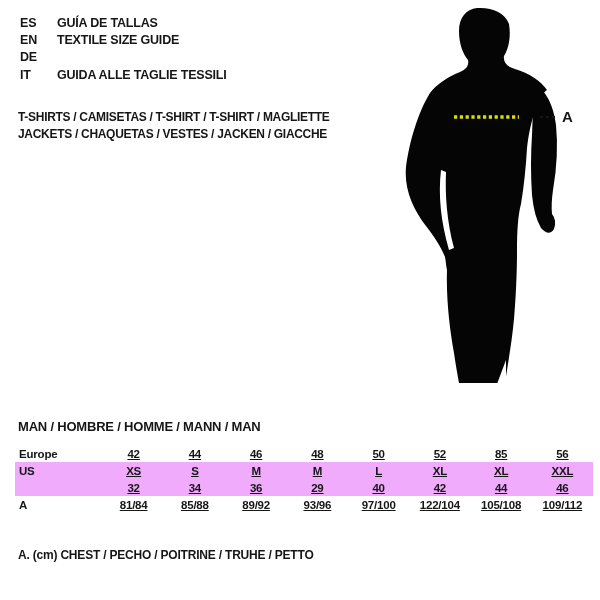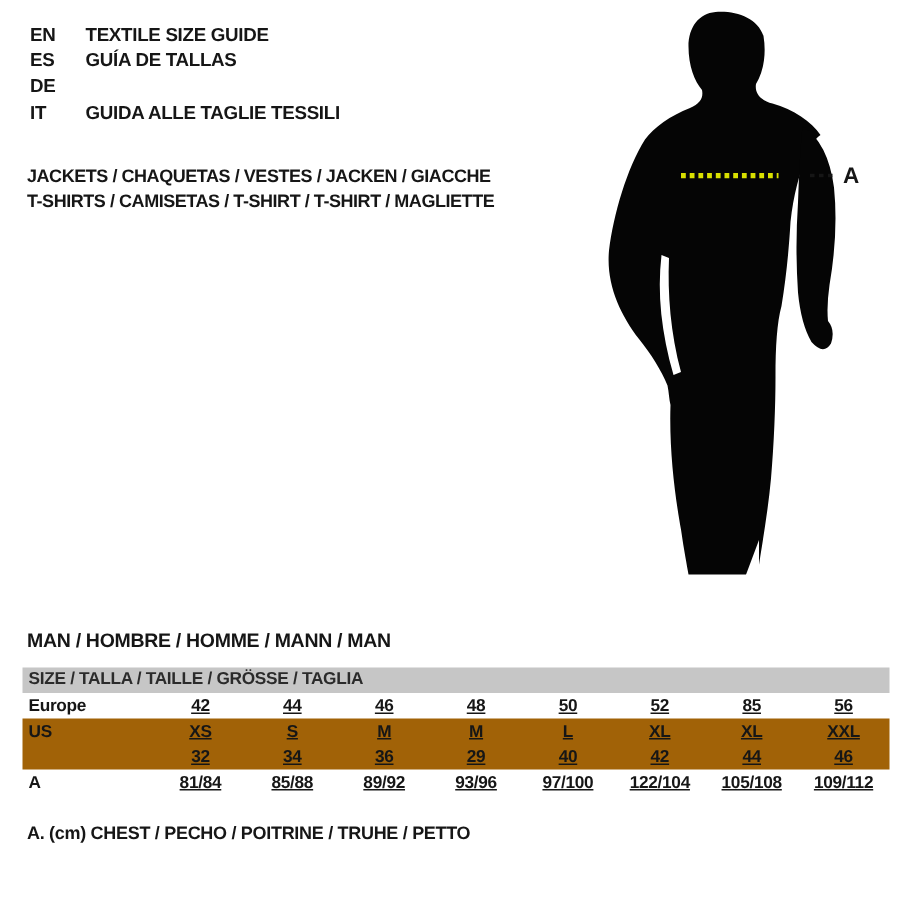--- a/index.html
+++ b/index.html
@@ -26,50 +26,50 @@
   .section-title { position:absolute; top:419px; left:18px; font-size:13px; font-weight:bold; letter-spacing:-0.2px; }
 
   .size-table { position:absolute; left:15px; top:445px; width:578px; }
   .t-header {
     height:17px; line-height:17px;
     background:#c6c6c6;
     font-size:11.5px; font-weight:bold; letter-spacing:-0.2px;
     color:#2b2b2b; padding-left:4px;
   }
   .t-row { display:flex; height:17px; align-items:center; }
-  .t-row.shaded { background:#a16207; }
+  .t-row.shaded { background:#f0abfc; }
   .t-label { width:88px; padding-left:4px; font-size:11.5px; font-weight:bold; letter-spacing:-0.2px; }
   .t-cell { width:61.25px; text-align:center; font-size:11.5px; font-weight:bold; letter-spacing:-0.2px;text-decoration:underline; }
 
   .footnote { position:absolute; top:548px; left:18px; font-size:12px; font-weight:bold; letter-spacing:-0.2px; }
 </style>
 </head>
 <body>
 
 <div class="lang-list">
   <div class="lang-row">
+    <span class="lang-code">ES</span>
+    <span class="lang-label">GUÍA DE TALLAS</span>
+  </div>
+  <div class="lang-row">
     <span class="lang-code">EN</span>
     <span class="lang-label">TEXTILE SIZE GUIDE</span>
-  </div>
-  <div class="lang-row">
-    <span class="lang-code">ES</span>
-    <span class="lang-label">GUÍA DE TALLAS</span>
   </div>
   <div class="lang-row">
     <span class="lang-code">DE</span>
   </div>
   <div class="lang-row">
     <span class="lang-code">IT</span>
     <span class="lang-label">GUIDA ALLE TAGLIE TESSILI</span>
   </div>
 </div>
 
 <div class="categories">
+  <div>T-SHIRTS / CAMISETAS / T-SHIRT / T-SHIRT / MAGLIETTE</div>
   <div>JACKETS / CHAQUETAS / VESTES / JACKEN / GIACCHE</div>
-  <div>T-SHIRTS / CAMISETAS / T-SHIRT / T-SHIRT / MAGLIETTE</div>
 </div>
 
 <svg class="figure" viewBox="400 0 200 400" width="200" height="400" xmlns="http://www.w3.org/2000/svg">
 
   <path fill="#050505" d="
     M 477 8
     C 466 9 459 18 459 31
     C 459 44 463 54 468 60
     C 469 65 467 69 460 72
     C 447 77 436 85 430 93
@@ -112,21 +112,20 @@
 
   <line x1="454" y1="117" x2="519" y2="117" stroke-width="3.5" stroke-dasharray="3.2 2.6" stroke="#d9e000"></line>
 
   <line x1="540" y1="117" x2="558" y2="117" stroke-width="2.2" stroke-dasharray="3 3" stroke="#161616"></line>
   <text class="measure-a" x="562" y="122">A</text>
 </svg>
 
 <div class="section-title">MAN / HOMBRE / HOMME / MANN / MAN</div>
 
 <div class="size-table">
-  <div class="t-header">SIZE / TALLA / TAILLE / GRÖSSE / TAGLIA</div>
 
   <div class="t-row">
     <div class="t-label">Europe</div>
     <div class="t-cell">42</div>
     <div class="t-cell">44</div>
     <div class="t-cell">46</div>
     <div class="t-cell">48</div>
     <div class="t-cell">50</div>
     <div class="t-cell">52</div>
     <div class="t-cell">85</div>

